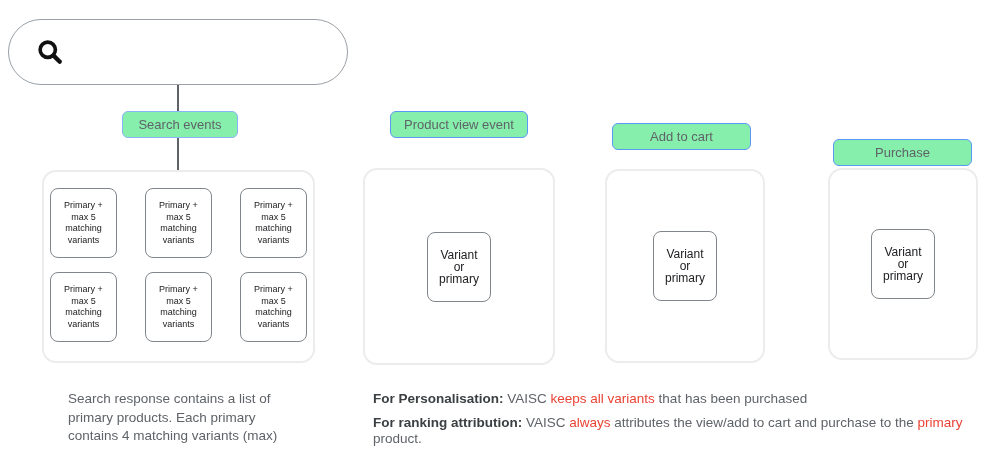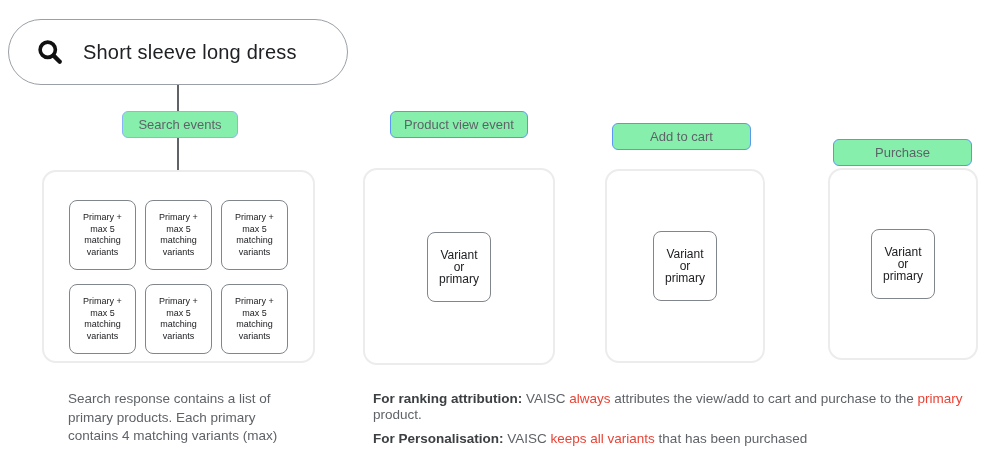--- a/index.html
+++ b/index.html
@@ -60,23 +60,23 @@
                         display: flex; align-items: center; justify-content: center; }
   #container-cart     { left: 605px; top: 169px; width: 160px; height: 194px;
                         display: flex; align-items: center; justify-content: center; }
   #container-purchase { left: 828px; top: 168px; width: 150px; height: 192px;
                         display: flex; align-items: center; justify-content: center; }
 
   
   .mini-grid {
     display: grid;
     grid-template-columns: repeat(3, 67px);
-    gap: 14px 9px;
+    gap: 14px 28px;
     justify-content: center;
-    padding-top: 28px;
+    padding-top: 16px;
   }
   .mini-box {
     width: 67px; height: 70px;
     border: 1px solid #80868b; border-radius: 8px;
     background: #fff;
     display: flex; align-items: center; justify-content: center;
     text-align: center;
     font-size: 9px; line-height: 11.5px;
     color: #202124;
     white-space: pre-line;
@@ -113,21 +113,20 @@
 </head>
 <body>
 
 <div class="search-pill">
   <span style="display:flex;">
     <svg width="30" height="30" viewBox="0 0 24 24" fill="none">
       <circle cx="10.2" cy="10.2" r="6.1" stroke="#111111" stroke-width="2.9"></circle>
       <line x1="14.9" y1="14.9" x2="19.8" y2="19.8" stroke="#111111" stroke-width="3.4" stroke-linecap="round"></line>
     </svg>
   </span>
-  <span class="query">Short sleeve long dress</span>
 </div>
 
 <div class="connector"></div>
 
 <div class="event-label light" id="label-search">Search events</div>
 <div class="event-label" id="label-product">Product view event</div>
 <div class="event-label" id="label-cart">Add to cart</div>
 <div class="event-label" id="label-purchase">Purchase</div>
 
 <div class="big-container" id="container-search">
@@ -174,15 +173,15 @@
 <div class="big-container" id="container-purchase">
   <div class="variant-box">Variant
 or
 primary</div>
 </div>
 
 <div class="search-note">Search response contains a list of
 primary products. Each primary
 contains 4 matching variants (max)</div>
 <div class="attribution-notes">
+    <p class="note-line"><span class="seg-bold">For Personalisation:</span><span class="seg-normal"> VAISC </span><span class="seg-red">keeps all variants</span><span class="seg-normal"> that has been purchased</span></p>
     <p class="note-line"><span class="seg-bold">For ranking attribution:</span><span class="seg-normal"> VAISC </span><span class="seg-red">always</span><span class="seg-normal"> attributes the view/add to cart and purchase to the </span><span class="seg-red">primary</span><span class="seg-normal"> product.</span></p>
-    <p class="note-line"><span class="seg-bold">For Personalisation:</span><span class="seg-normal"> VAISC </span><span class="seg-red">keeps all variants</span><span class="seg-normal"> that has been purchased</span></p>
   </div>
 
 </body></html>

